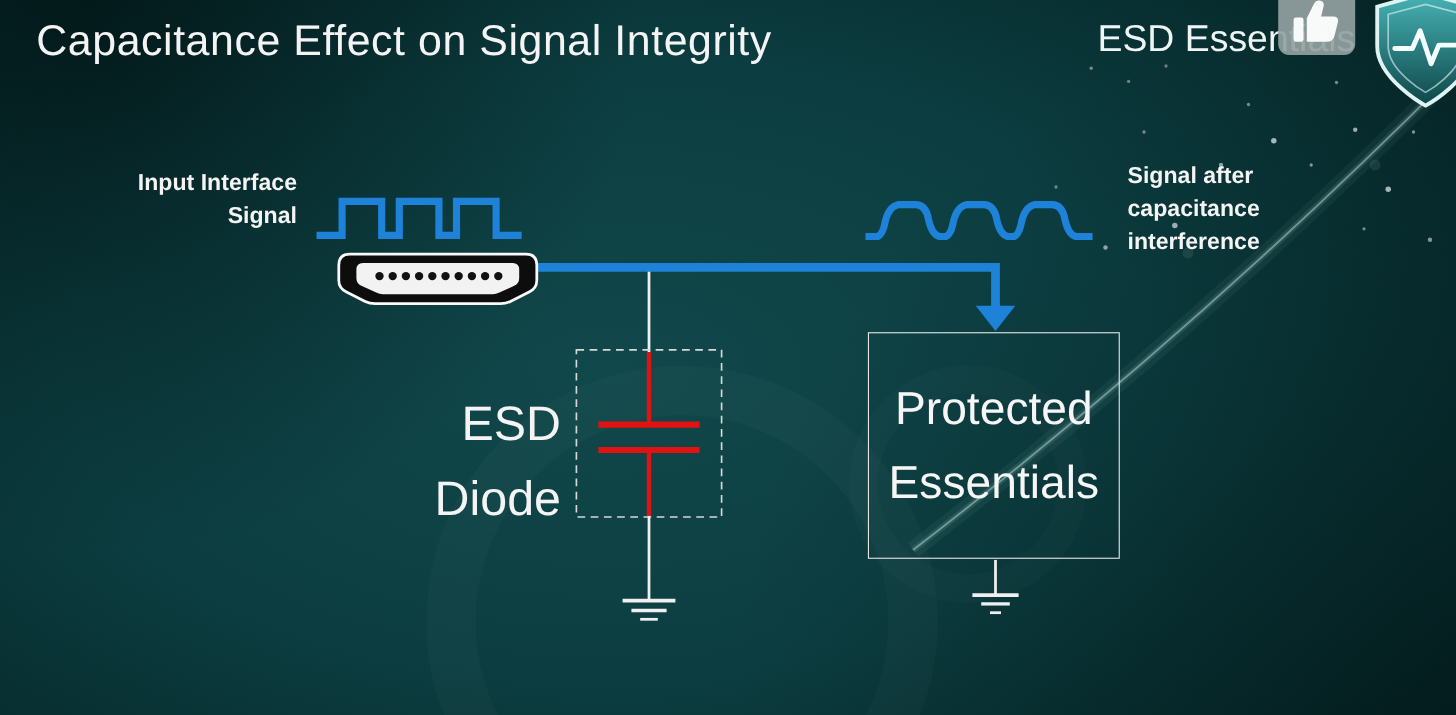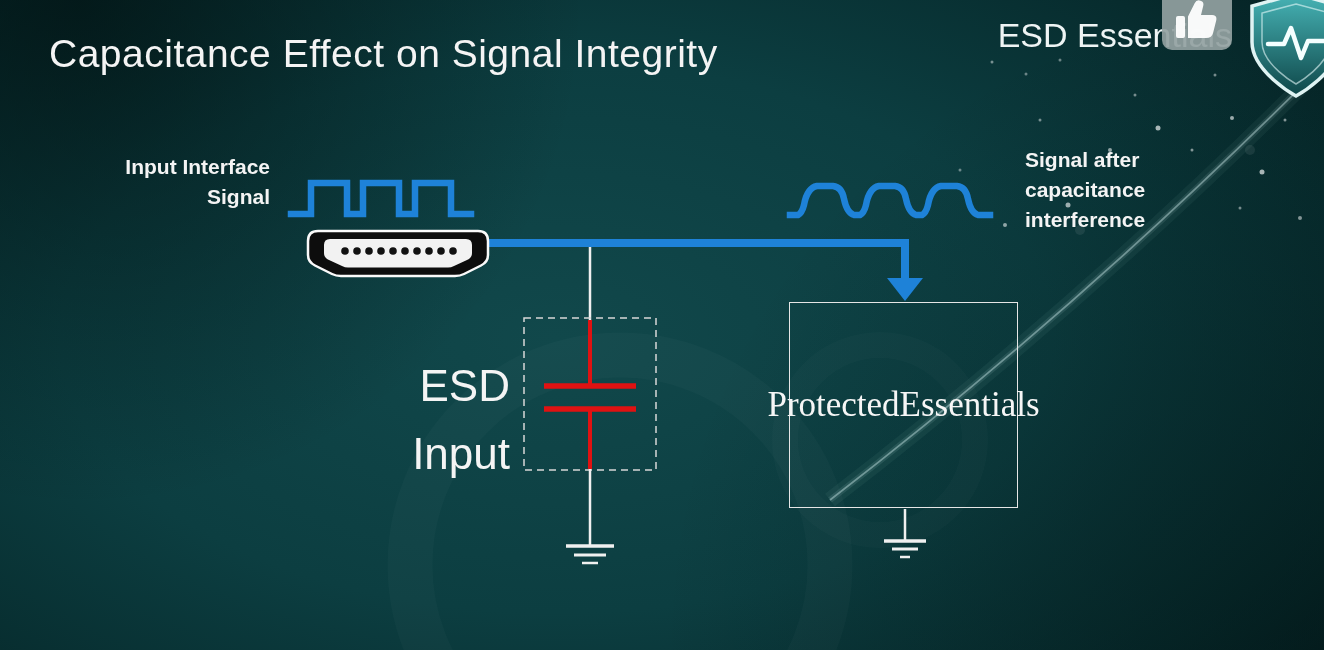--- a/index.html
+++ b/index.html
@@ -9,40 +9,40 @@
     overflow:hidden;
     font-family:"Liberation Sans",sans-serif;
     color:var(--text-white,#f4f4f4);
     background:
       radial-gradient(circle at 6% 0%, rgba(1,14,14,0.65), rgba(1,14,14,0) 36%),
       radial-gradient(circle at 100% 100%, rgba(2,18,18,0.45), rgba(2,18,18,0) 45%),
       radial-gradient(ellipse 78% 88% at 42% 52%, #11484b 0%, #0c3e41 48%, #072c2e 80%, #041e20 100%);
   }
   .layer{position:absolute;left:0;top:0;width:1324px;height:650px;}
   .title{
-    position:absolute;left:33px;top:16px;margin:16px;
+    position:absolute;left:33px;top:16px;margin:0;
     font-size:39px;font-weight:400;letter-spacing:0.5px;color:#f4f4f4;text-align:center;
   }
   .brand{
     position:absolute;right:92px;top:16px;
     font-size:34px;font-weight:400;color:#eef4f4;
   }
   .logo-wrap{position:absolute;top:-10px;right:-22px;width:192px;height:124px;}
   .lbl{position:absolute;font-weight:700;font-size:21px;line-height:1.42;}
   .lbl-input{left:55px;top:152px;width:215px;text-align:right;}
   .lbl-output{left:1025px;top:145px;text-align:left;}
   .lbl-esd{
     left:360px;top:352px;width:150px;text-align:right;
     font-weight:400;font-size:44px;line-height:1.55;
   }
   .protected-box{
     position:absolute;left:789px;top:302px;width:229px;height:206px;
     border:1.5px solid #e6e6e6;box-sizing:border-box;
-    display:flex;flex-direction:row;align-items:center;justify-content:center;
-    font-size:35px;line-height:1.62;font-weight:400;color:#f6f6f6;font-family:Liberation Serif, serif;
+    display:flex;flex-direction:column;align-items:center;justify-content:center;
+    font-size:42px;line-height:1.62;font-weight:400;color:#f6f6f6;
   }
   
   .wave{fill:none;stroke:var(--signal-blue,#1e82d8);stroke-width:6.5;stroke-linecap:square;}
   .bus{fill:none;stroke:var(--signal-blue,#1e82d8);stroke-width:8;}
   .arrow{fill:var(--signal-blue,#1e82d8);}
   .wire{stroke:var(--wire-white,#f0f0f0);stroke-width:2.5;fill:none;}
   .cap-red{stroke:var(--capacitor-red,#e01212);fill:none;}
   .dash-box{fill:none;stroke:#d8d8d8;stroke-width:1.5;stroke-dasharray:7 5;}
   .gnd{stroke:#f0f0f0;fill:none;}
 </style>
@@ -145,21 +145,21 @@
     <span>interference</span>
   </div>
 
   <div class="lbl lbl-input">
     <span>Input Interface</span><br>
     <span>Signal</span>
   </div>
 
   <div class="lbl lbl-esd">
     <span>ESD</span><br>
-    <span>Input</span>
+    <span>Diode</span>
   </div>
 
   <div class="protected-box">
     <div>Protected</div>
     <div>Essentials</div>
   </div>
 
   <svg class="logo-wrap" viewBox="0 0 192 124">
     <g>
       <rect x="8" y="-14" width="70" height="74" rx="10" fill="#93a1a1" opacity="0.92"></rect>

